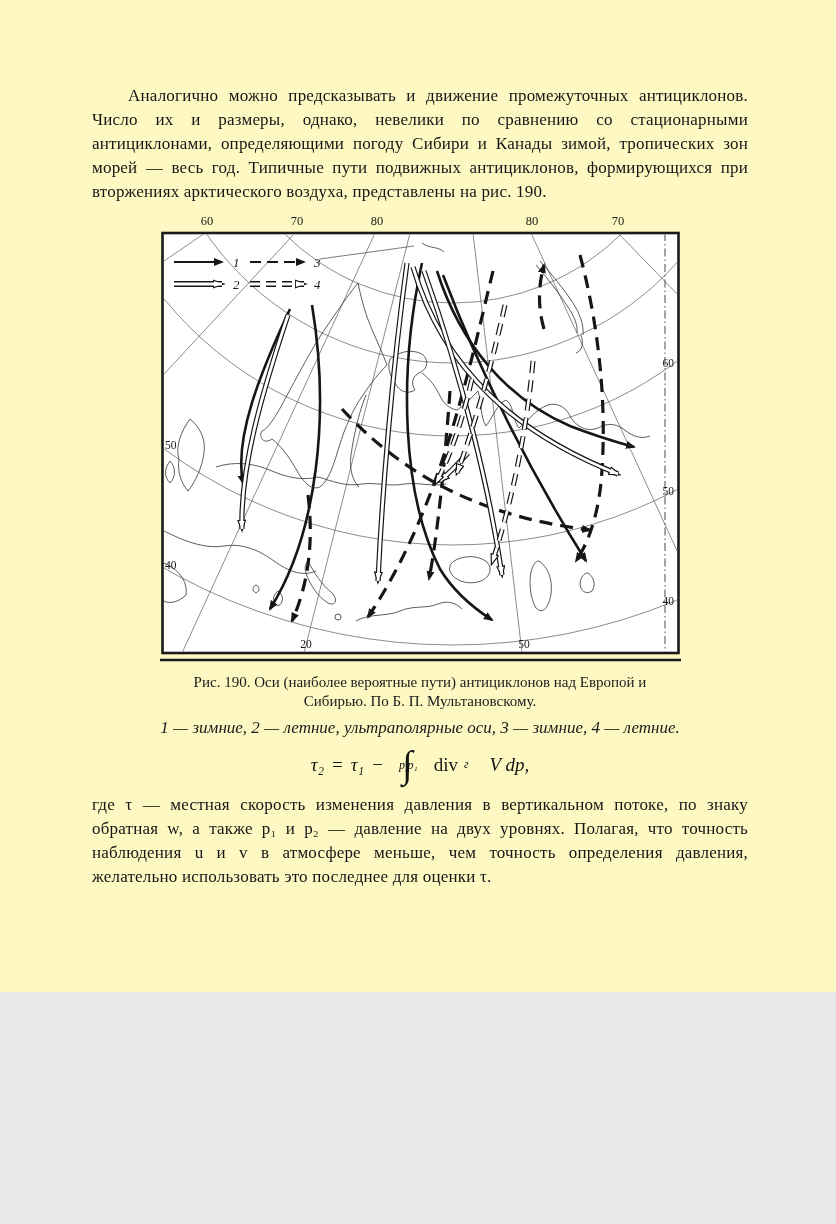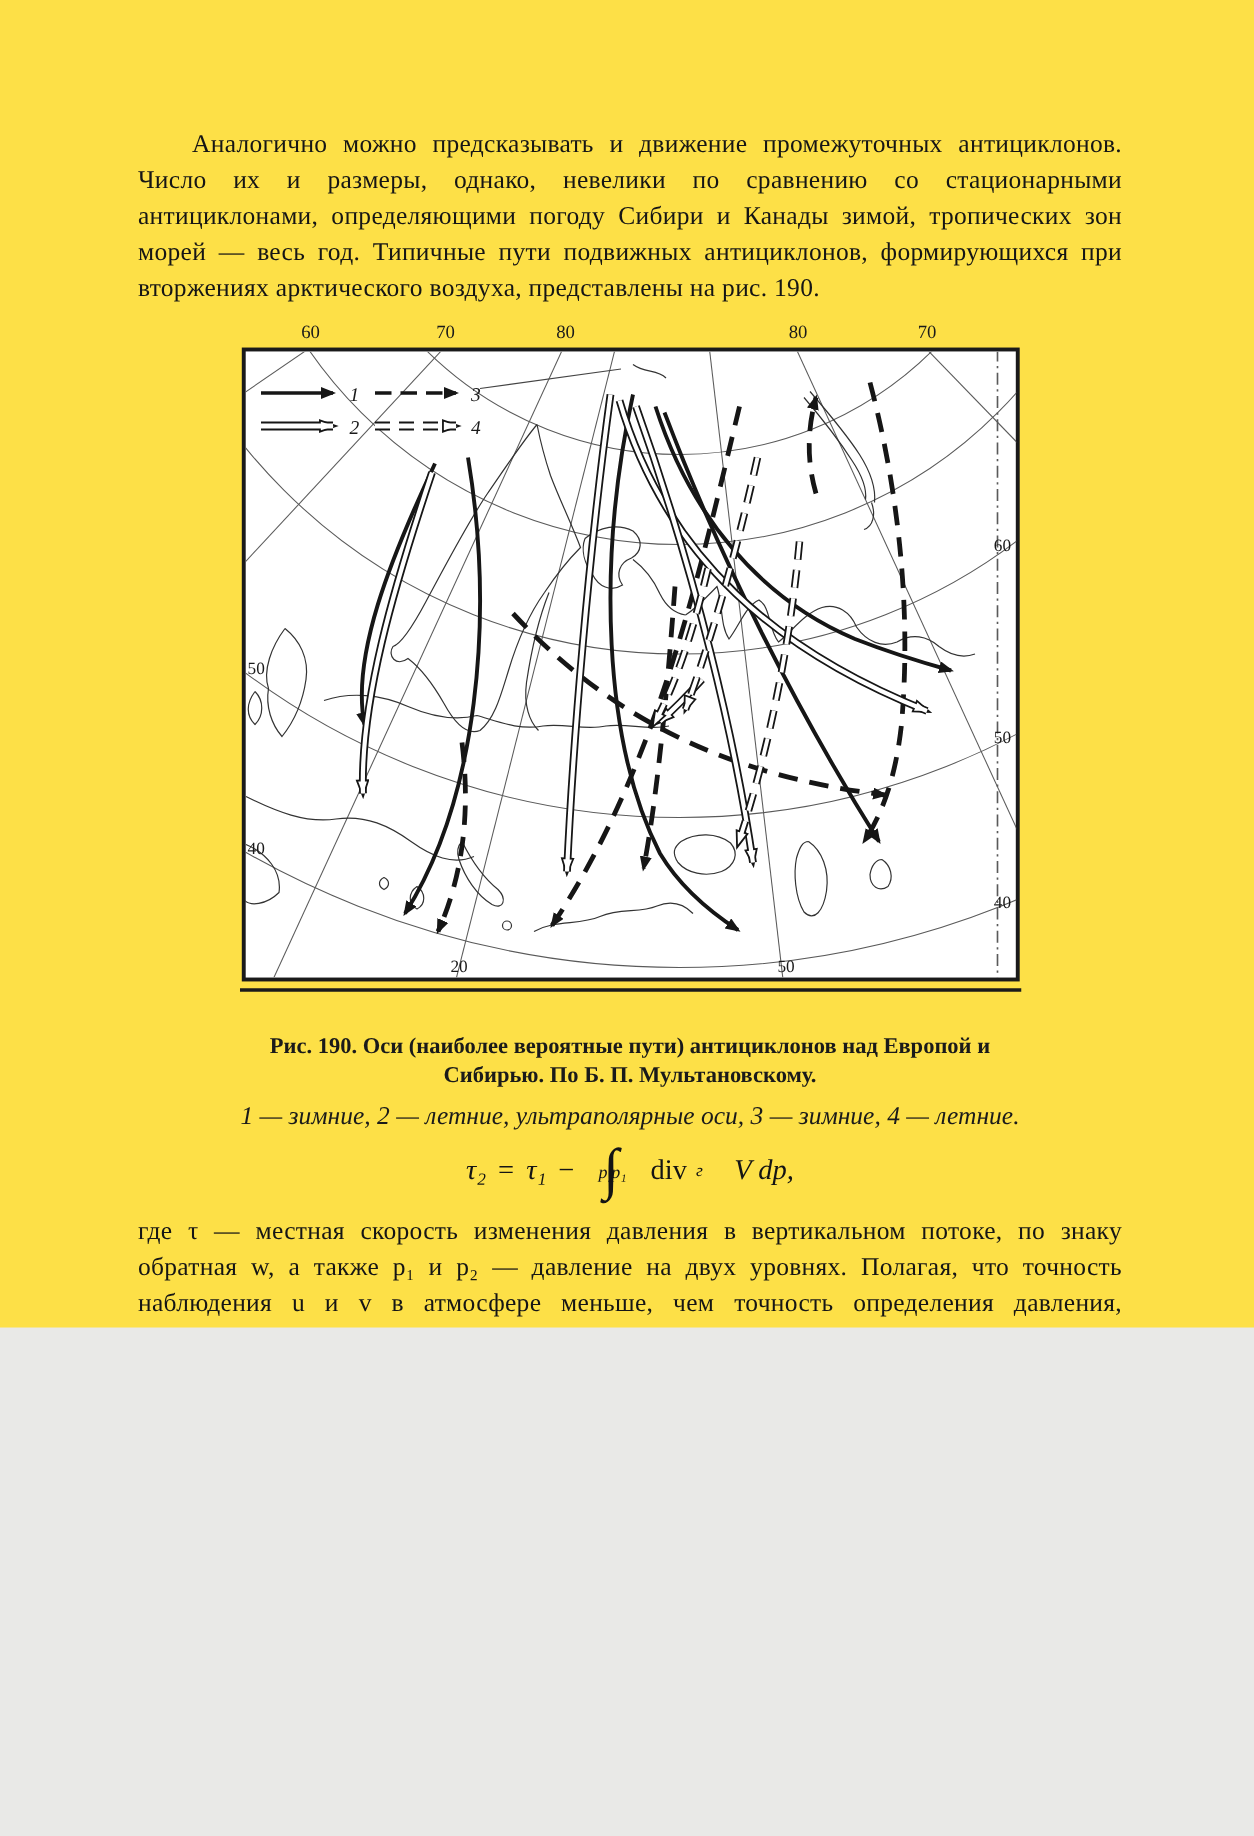--- a/index.html
+++ b/index.html
@@ -2,23 +2,23 @@
 <html><head>
 <meta charset="utf-8">
 <style>
   html,body{margin:0;padding:0;}
   body{
     background:#e9e9e7;
     font-family:"Liberation Serif","DejaVu Serif",serif;
   }
   .page{
     position:relative;
-    width:836px;height:885px;
+    width:836px;height:992px;
     margin:0 auto;
-    background:#fde047;
+    background:#fef9c3;
     color:#141414;
     overflow:hidden;
   }
   .text-col{
     position:absolute;
     left:92px;top:84px;
     width:656px;
   }
   .para{
     margin:0;
@@ -37,26 +37,25 @@
   
   .figure{
     margin:7px 0 0 0;
     text-align:center;
   }
   .map-box{
     display:block;
     margin:0 auto;
   }
   .figcap{
-    margin:26px auto 0 auto;
+    margin:10px auto 0 auto;
     width:492px;
     font-size:15px;
     line-height:19px;
     color:#1a1a1a;
-    font-weight:bold;
   }
   .legnote{
     margin:7px auto 0 auto;
     width:620px;
     font-size:17px;
     font-style:italic;
     text-align:center;
     color:#1a1a1a;
   }
 

